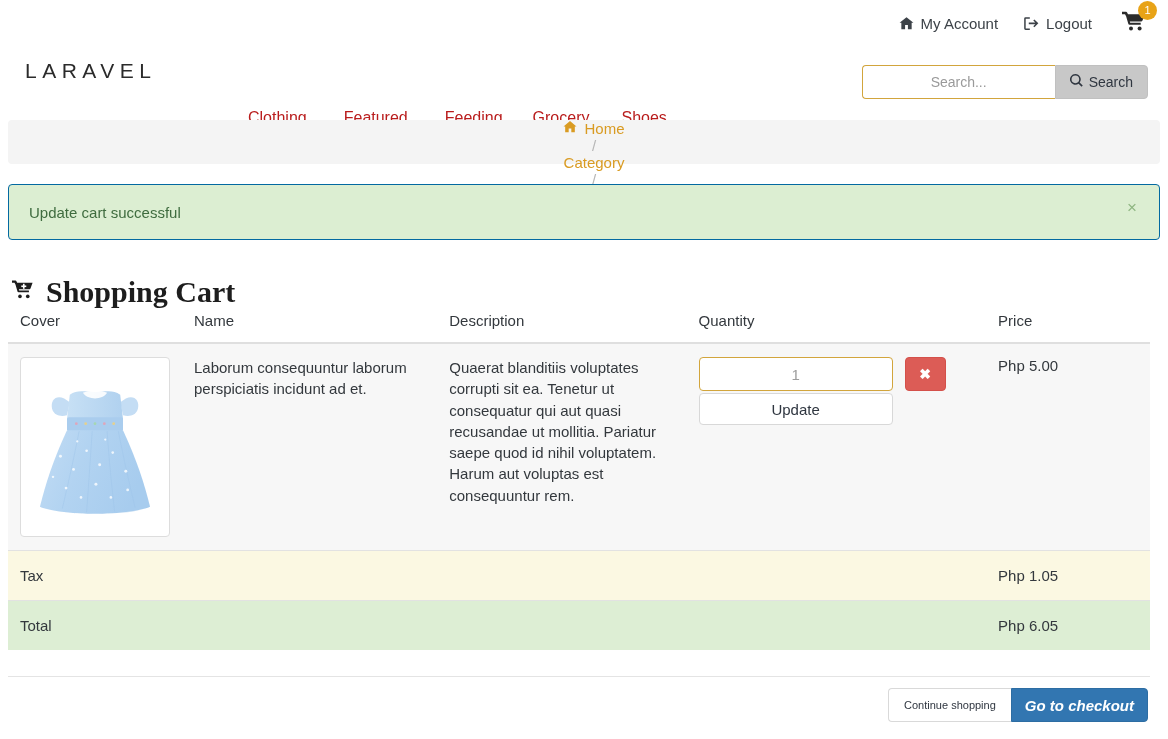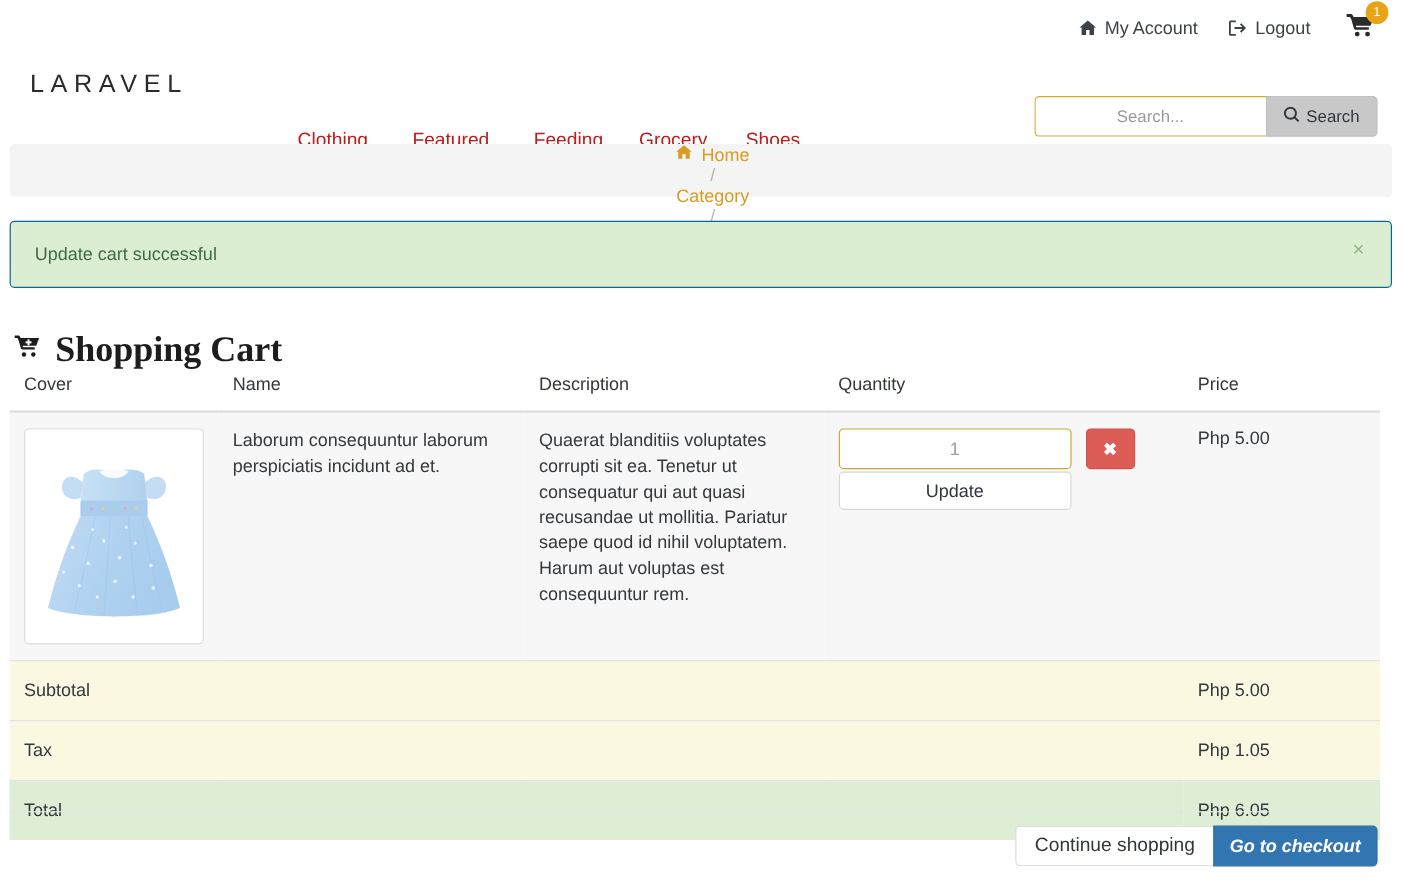--- a/index.html
+++ b/index.html
@@ -51,21 +51,21 @@
   .navlinks a {
     font-size: 16px; color: #b91c1c; text-decoration: none;
     padding: 0 34px 0 0; cursor: pointer; white-space: nowrap; margin-top: 44px;
   }
   .navlinks a:nth-child(1) { padding-right: 37px; }
   .navlinks a:nth-child(2) { padding-right: 37px; }
   .navlinks a:nth-child(3) { padding-right: 30px; }
   .navlinks a:nth-child(4) { padding-right: 32px; }
 
   .searchbox {
-    position: absolute; right: 20px; top: 80px;
+    position: absolute; right: 20px; top: 65px;
     display: flex; align-items: stretch; height: 34px; padding-left: 44px;
   }
   .search-input {
     width: 193px; height: 34px;
     border: 1px solid #d2a53c; border-right: none;
     border-radius: 4px 0 0 4px;
     padding: 0 10px; font-size: 14px;
     text-align: center; color: #555; outline: none;
     background: #fff; font-family: "Liberation Sans", sans-serif;
   }
@@ -185,21 +185,21 @@
   }
 
   .btn-group {
     position: absolute; right: 20px; top: 688px;
     display: flex; align-items: stretch; height: 34px;
   }
   .btn-continue {
     padding: 0 15px; height: 34px;
     background: #ffffff; border: 1px solid #d9d9d9; border-right: none;
     border-radius: 4px 0 0 4px;
-    font-size: 16px; color: #2f3640; cursor: pointer;
+    font-size: 11px; color: #2f3640; cursor: pointer;
     font-family: "Liberation Sans", sans-serif;
   }
   .btn-checkout {
     padding: 0 13px; height: 34px;
     background: #3276b1; border: 1px solid #2d6da3;
     border-radius: 0 4px 4px 0;
     font-size: 15px; color: #ffffff; cursor: pointer; font-weight: 600;
     font-family: "Liberation Sans", sans-serif;
     font-style: italic;
   }
@@ -400,24 +400,20 @@
             </button>
           </div>
         </td>
 
         <td>
           <span>Php 5.00</span>
         </td>
       </tr>
 
       <tr class="row-warn">
-        <td class="sum-label" colspan="4">Subtotal</td>
-        <td class="sum-value">Php 5.00</td>
-      </tr>
-      <tr class="row-warn">
         <td class="sum-label" colspan="4">Tax</td>
         <td class="sum-value">Php 1.05</td>
       </tr>
       <tr class="row-ok">
         <td class="sum-label" colspan="4">Total</td>
         <td class="sum-value">Php 6.05</td>
       </tr>
 
     </tbody>
   </table>

